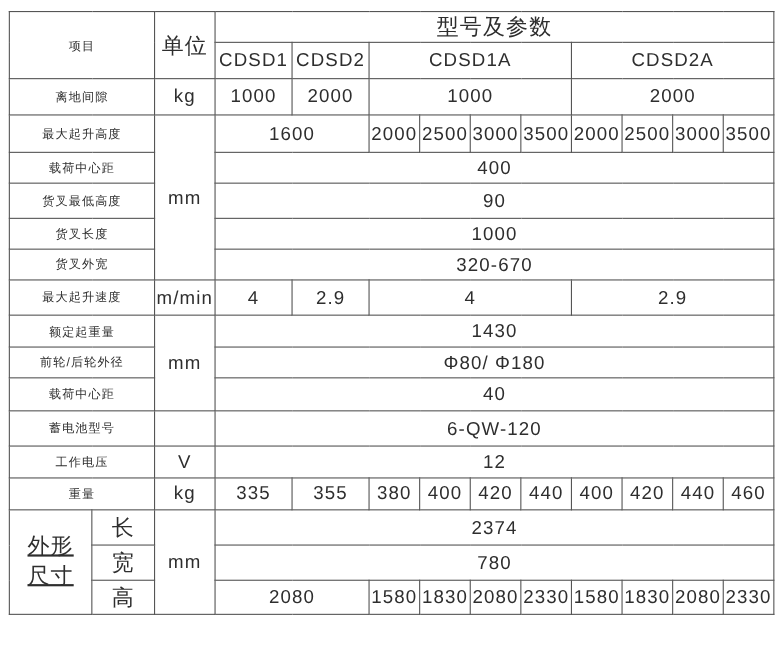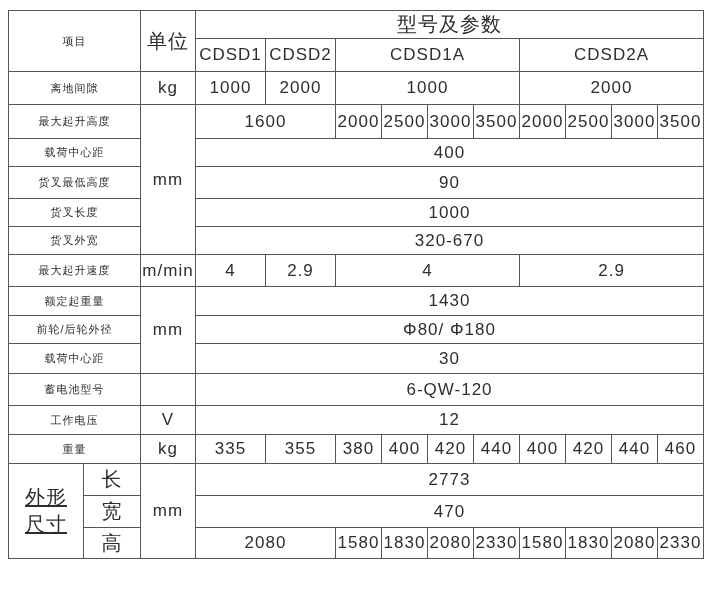--- a/index.html
+++ b/index.html
@@ -150,21 +150,21 @@
         <td class="num" colspan="10">1430</td>
       </tr>
 
       <tr class="rh28">
         <td class="lbl" colspan="2">前轮/后轮外径</td>
         <td class="num" colspan="10">Φ80/ Φ180</td>
       </tr>
 
       <tr class="rh30">
         <td class="lbl" colspan="2">载荷中心距</td>
-        <td class="num" colspan="10">30</td>
+        <td class="num" colspan="10">40</td>
       </tr>
 
       <tr class="rh32">
         <td class="lbl" colspan="2">蓄电池型号</td>
         <td class="unit"></td>
         <td class="num" colspan="10">6-QW-120</td>
       </tr>
 
       <tr class="rh29">
         <td class="lbl" colspan="2">工作电压</td>
@@ -187,26 +187,26 @@
         <td class="num">460</td>
       </tr>
 
       <tr class="rh32">
         <td class="ctr-lbl dim-lbl" rowspan="3">
           <div>外形</div>
           <div>尺寸</div>
         </td>
         <td class="ctr-lbl">长</td>
         <td class="unit" rowspan="3">mm</td>
-        <td class="num" colspan="10">2773</td>
+        <td class="num" colspan="10">2374</td>
       </tr>
 
       <tr class="rh32">
         <td class="ctr-lbl">宽</td>
-        <td class="num" colspan="10">470</td>
+        <td class="num" colspan="10">780</td>
       </tr>
 
       <tr class="rh31">
         <td class="ctr-lbl">高</td>
         <td class="num" colspan="2">2080</td>
         <td class="num">1580</td>
         <td class="num">1830</td>
         <td class="num">2080</td>
         <td class="num">2330</td>
         <td class="num">1580</td>

